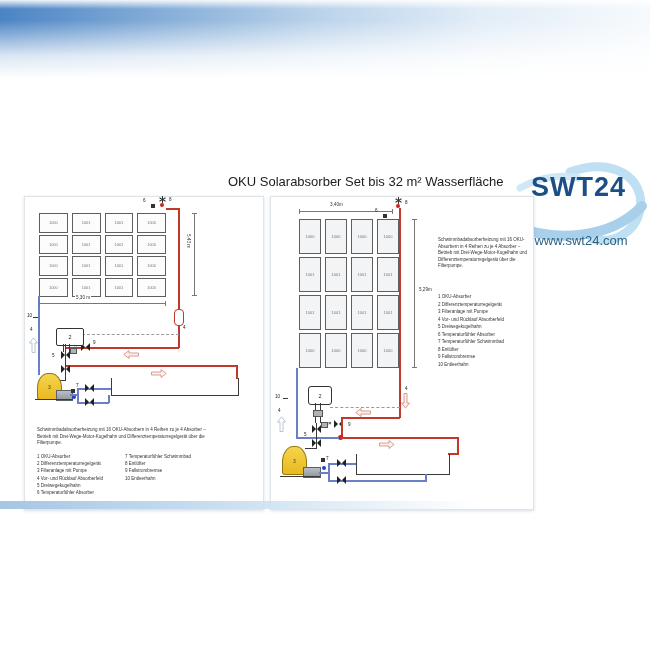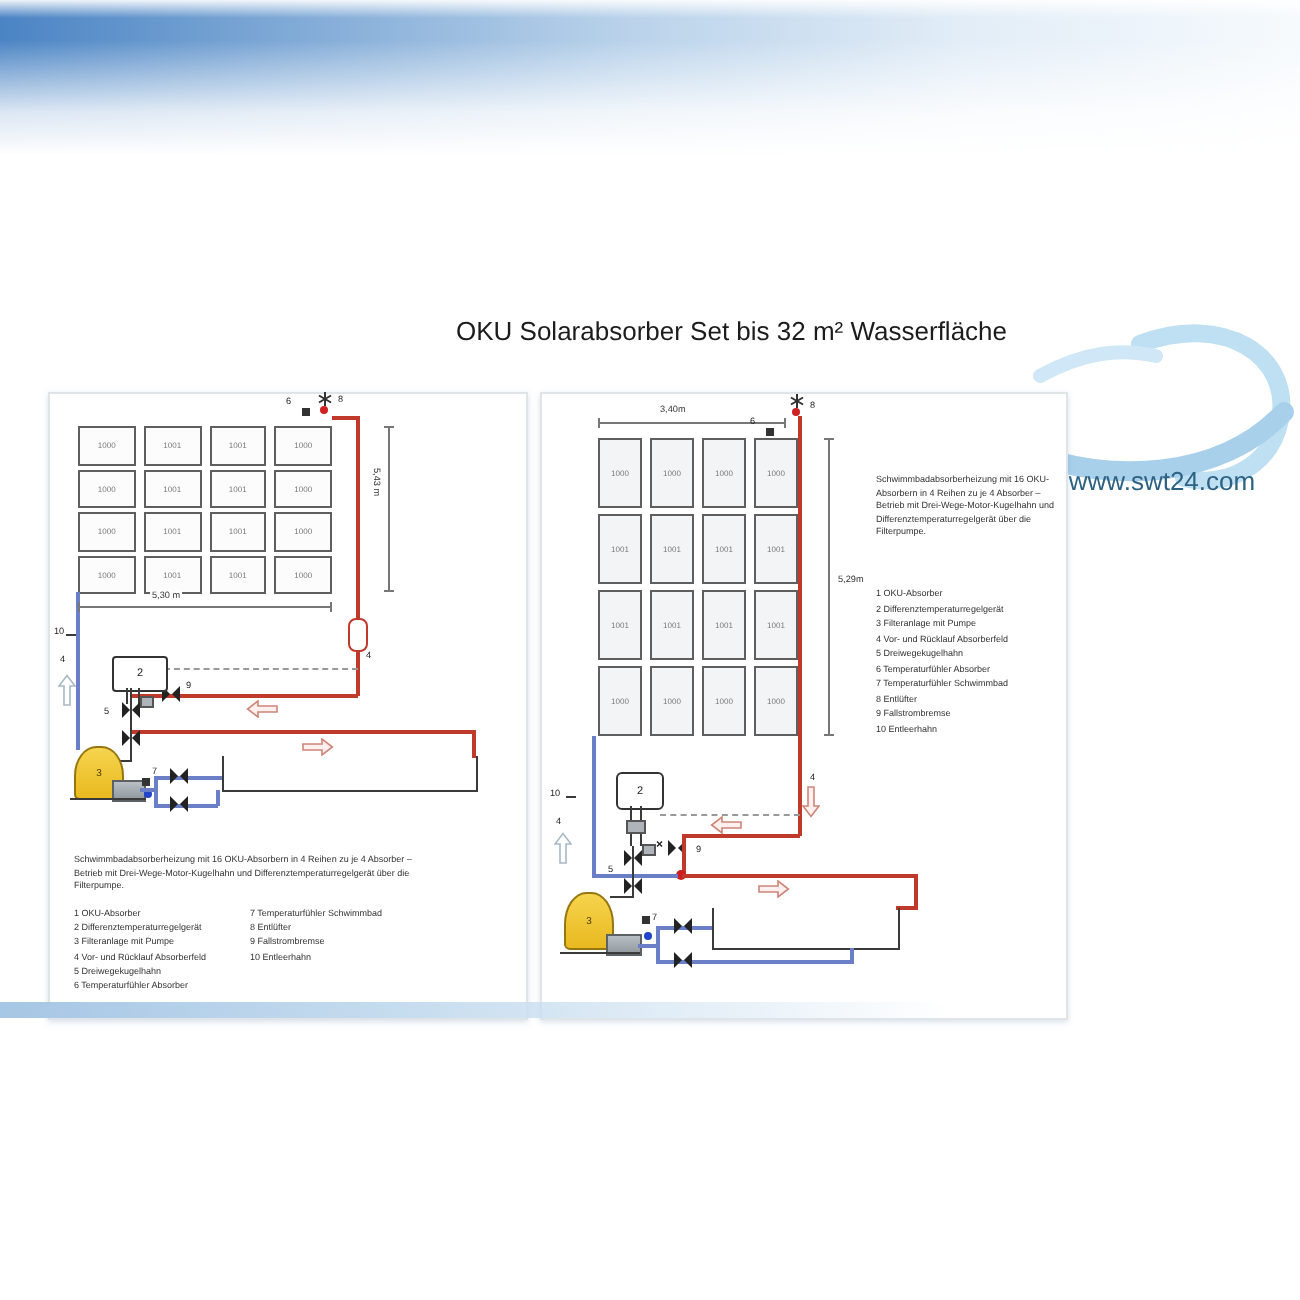--- a/index.html
+++ b/index.html
@@ -5,21 +5,21 @@
   html,body{margin:0;padding:0;background:#fff;}
   .stage{position:relative;width:650px;height:650px;background:#ffffff;overflow:hidden;
          font-family:"Liberation Sans",sans-serif;}
   
   .band{position:absolute;left:0;top:137;width:650px;height:78px;
         background:
           linear-gradient(180deg, rgba(255,255,255,.9) 0px, rgba(255,255,255,0) 9px,
                           rgba(255,255,255,0) 20px, rgba(255,255,255,.8) 56px, #ffffff 100%),
           linear-gradient(90deg, #4b84c4 0%, #7fa9d6 22%, #b9d2ea 48%, #e2edf7 74%, #f6fafd 100%);}
   .title{position:absolute;left:40px;top:148px;font-size:26px;color:#3d3d3d;letter-spacing:.5px;}
-  .subtitle{position:absolute;left:228px;top:158px;font-size:13px;color:#1c1c1c;}
+  .subtitle{position:absolute;left:228px;top:174px;font-size:13px;color:#1c1c1c;}
   
   .brand{position:absolute;left:531px;top:172px;font-size:27px;font-weight:bold;color:#1b4f85;letter-spacing:1px;}
   .link{position:absolute;left:512px;width:138px;text-align:center;font-size:13px;color:#2d6283;}
   
   .card{position:absolute;background:#fff;border:1px solid #dfe4e9;box-shadow:0 1px 3px rgba(100,130,170,.25);}
   .pgrid{position:absolute;display:grid;grid-template-columns:repeat(4,1fr);}
   .panel{border:1px solid #5f5f5f;display:flex;align-items:center;justify-content:center;
          font-size:4px;color:#777;background:#fcfcfd;overflow:hidden;}
   .panel.gray{background:#f3f4f6;}
   
@@ -75,20 +75,21 @@
 <div class="stage">
 
   <div class="band"></div>
   <div class="subtitle">OKU Solarabsorber Set bis 32 m² Wasserfläche</div>
 
   <svg style="position:absolute;left:512px;top:156px;" width="138" height="102" viewBox="0 0 138 102">
     <path d="M 58,16 C 100,0 134,22 128,54 C 123,78 100,88 80,83" fill="none" stroke="#bfe0f2" stroke-width="9" stroke-linecap="round"></path>
     <path d="M 2,70 C 42,86 98,84 130,50" fill="none" stroke="#a9d0eb" stroke-width="10" stroke-linecap="round"></path>
     <path d="M 8,32 C 30,20 48,18 66,22" fill="none" stroke="#cfe7f6" stroke-width="7" stroke-linecap="round"></path>
   </svg>
+  <div class="brand">SWT24</div>
   <a class="link" style="top:233px;">www.swt24.com</a>
 
   <div class="card" style="left:24px;top:196px;width:238px;height:312px;">
 
     <div class="pgrid" style="left:14px;top:16px;width:127px;height:84px;gap:2px 4px;">
         <div class="panel">1000</div>
         <div class="panel">1001</div>
         <div class="panel">1001</div>
         <div class="panel">1000</div>
         <div class="panel">1000</div>

